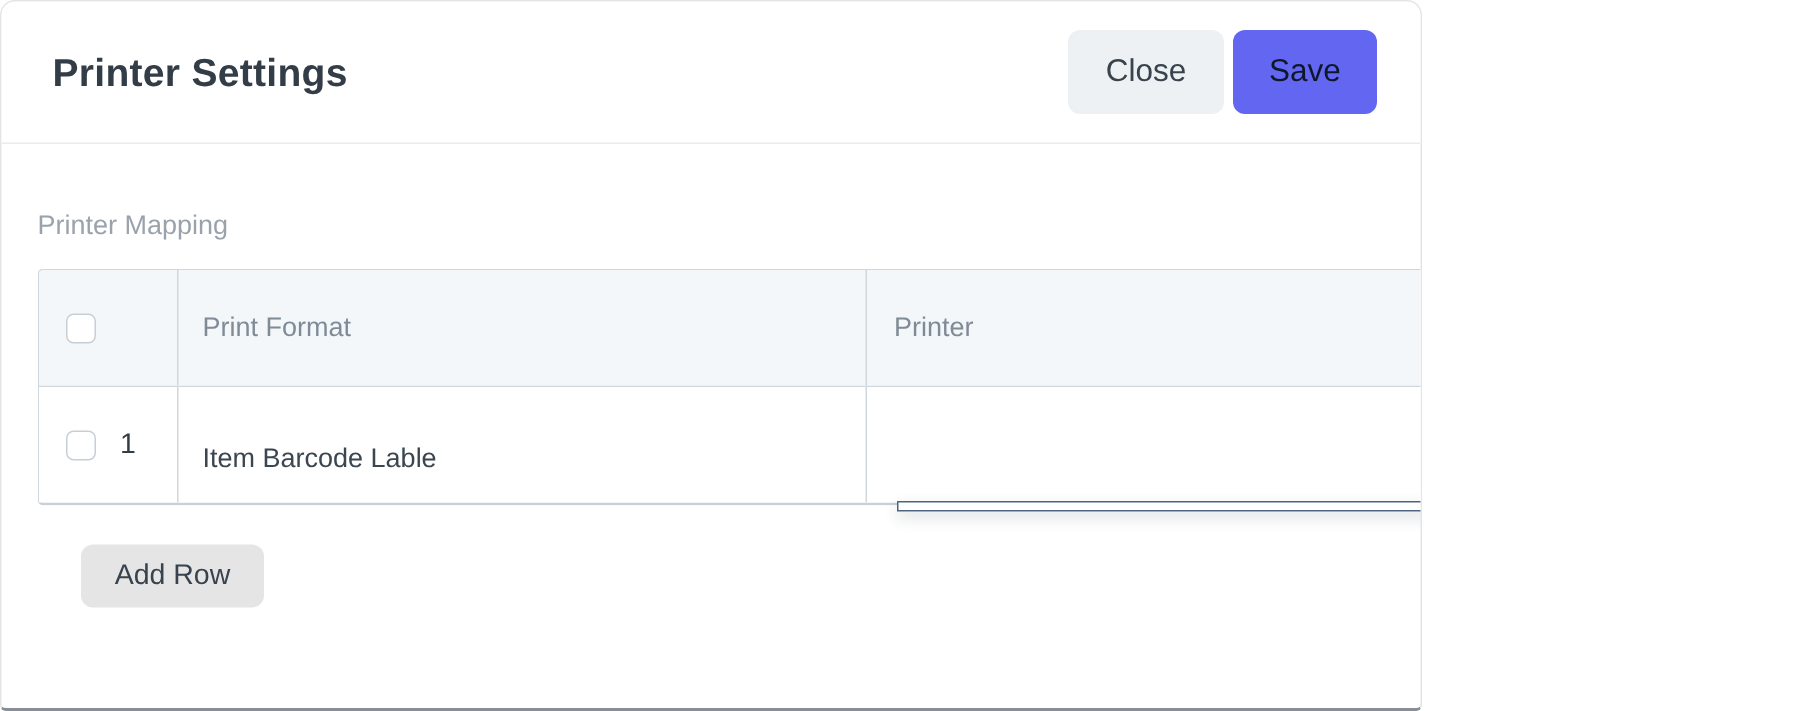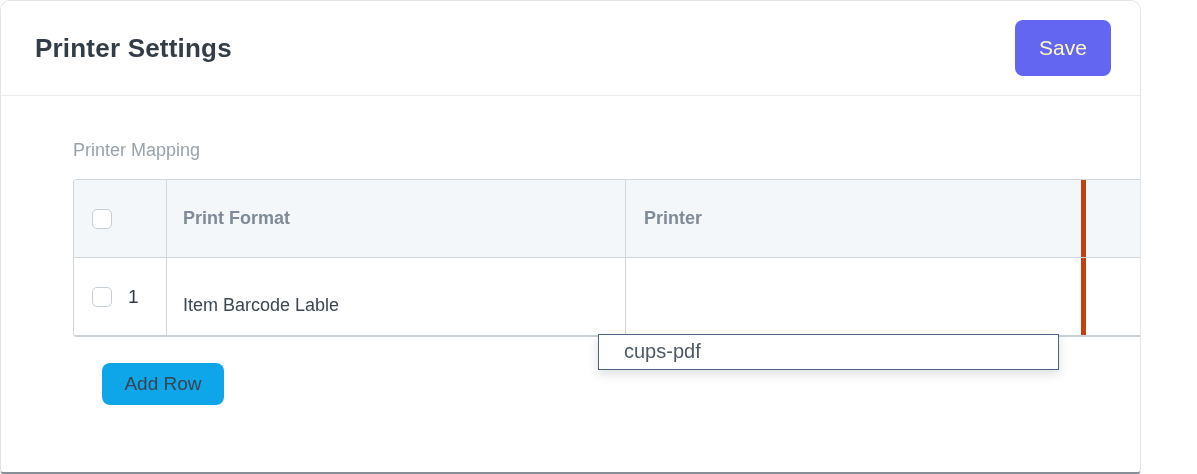--- a/index.html
+++ b/index.html
@@ -3,21 +3,21 @@
 <meta charset="utf-8">
 <style>
   html, body {
     margin: 0;
     padding: 0;
     background: #ffffff;
     font-family: "Liberation Sans", "DejaVu Sans", sans-serif;
   }
   .modal {
     position: relative;
-    width: 1141px;
+    width: 948px;
     height: 474px;
     box-sizing: border-box;
     background: #ffffff;
     border: 1px solid #e2e5e8;
     border-bottom: 2px solid #878e95;
     border-radius: 10px 10px 4px 4px;
     overflow: hidden;
   }
   
   .modal-header {
@@ -50,25 +50,25 @@
     width: 104px;
     height: 56px;
     background: #edf1f4;
     color: #39434e;
     margin-right: 6px;
   }
   .btn-save {
     width: 96px;
     height: 56px;
     background: #6266f0;
-    color: #fef9c3;
+    color: #0f172a;
   }
   
   .modal-body {
-    padding: 0 72px;
+    padding: 0 24px;
   }
   .section-label {
     margin-top: 44px;
     height: 21px;
     line-height: 21px;
     font-size: 18px;
     color: #9aa3ac;
   }
   
   .grid {
@@ -111,21 +111,21 @@
     border-right: 1px solid #d1d8dd;
   }
   .col-printer {
     width: 460px;
     padding-left: 18px;
     border-right: 5px solid #c2410c;
   }
   .col-last { flex: 1; }
   .head-label {
     font-size: 18px;
-    font-weight: 700;
+    font-weight: 400;
     color: #7f8b97;
   }
   .cell-text {
     font-size: 18px;
     color: #3b4650;
     margin-top: 18px;
   }
   .checkbox {
     width: 20px;
     height: 20px;
@@ -137,21 +137,21 @@
     cursor: pointer;
   }
   .row-index {
     font-size: 19px;
     color: #333d47;
   }
   .btn-add-row {
     margin: 26px 0 0 29px;
     width: 122px;
     height: 42px;
-    background: #0ea5e9;
+    background: #e5e5e5;
     color: #39434e;
     border: none;
     border-radius: 8px;
     font-family: inherit;
     font-size: 19px;
     cursor: pointer;
   }
   
   .dropdown {
     position: absolute;
@@ -175,20 +175,21 @@
     white-space: nowrap;
   }
 </style>
 </head>
 <body>
 
 <div class="modal">
 
   <div class="modal-header">
     <div class="modal-title">Printer Settings</div>
+    <button class="btn btn-close">Close</button>
     <button class="btn btn-save">Save</button>
   </div>
 
   <div class="modal-body">
 
     <div class="section-label">Printer Mapping</div>
 
     <div class="grid">
 
       <div class="grid-header">
@@ -217,16 +218,15 @@
         </div>
         <div class="cell col-last"></div>
       </div>
 
     </div>
 
     <button class="btn-add-row">Add Row</button>
   </div>
 
   <div class="dropdown">
-    <div class="dropdown-option">cups-pdf</div>
   </div>
 
 </div>
 
 </body></html>

